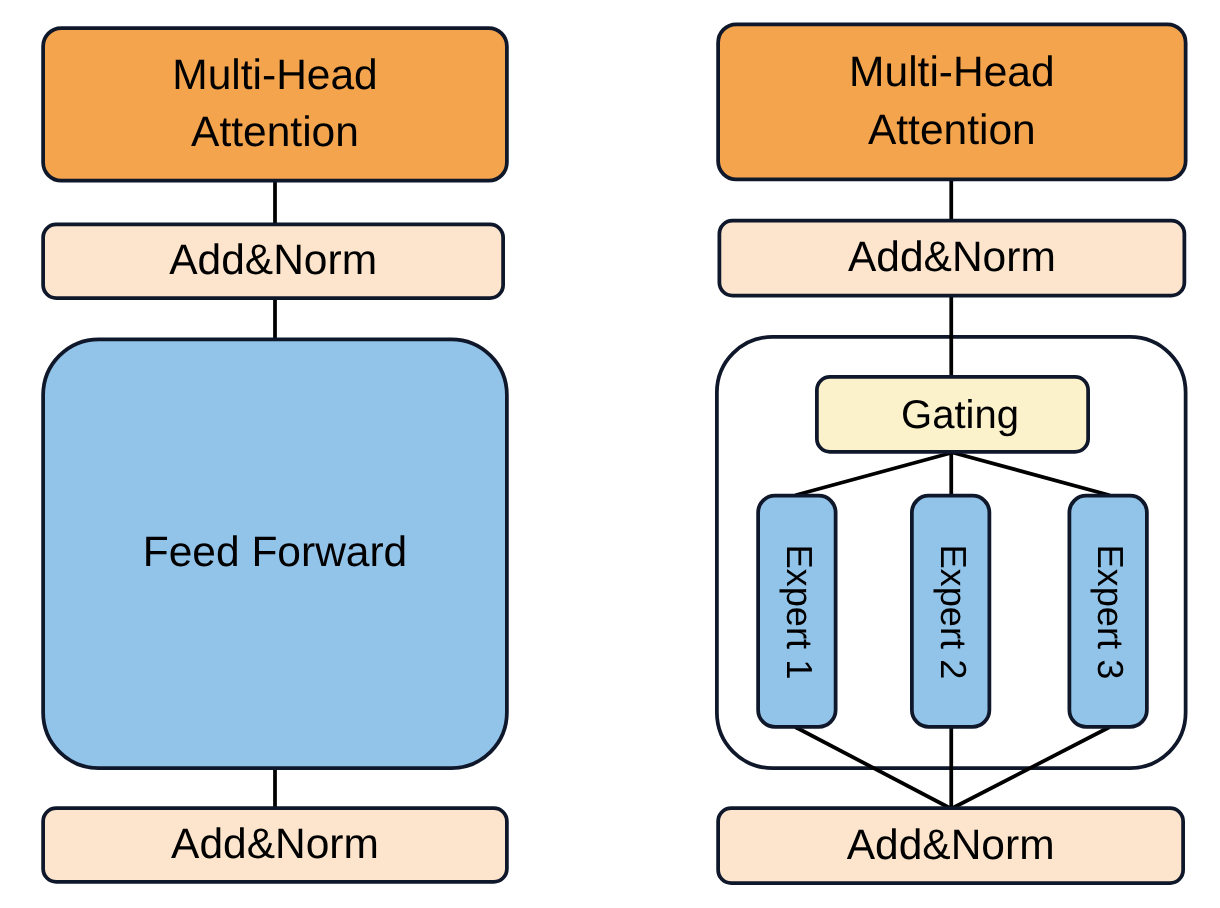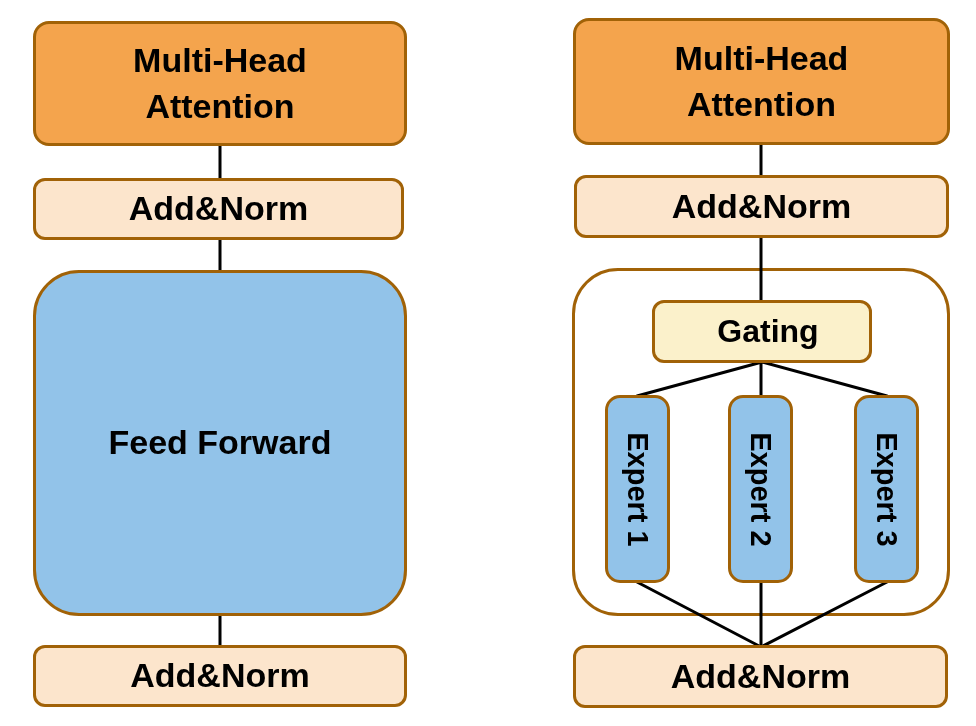--- a/index.html
+++ b/index.html
@@ -7,28 +7,27 @@
     position:relative;
     width:976px;height:726px;
     background:#ffffff;
     font-family:"Liberation Sans","DejaVu Sans",sans-serif;
     color:#000;
     overflow:hidden;
   }
   .box{
     position:absolute;
     box-sizing:border-box;
-    border:3px solid #a16207;
+    border:3px solid #0f172a;
     display:flex;
     align-items:center;
     justify-content:center;
     text-align:center;
     z-index:3;
     background:#fff;
-    font-weight:bold;
   }
   .label{white-space:pre-line;line-height:1.35;}
   
   #mha-left   {left:33px;  top:21px;  width:374px; height:125px; border-radius:16px; font-size:34px;}
   #an-left-top{left:33px;  top:178px; width:371px; height:62px;  border-radius:12px; font-size:34px;}
   #ff         {left:33px;  top:270px; width:374px; height:346px; border-radius:46px; font-size:34px;text-align:right;}
   #an-left-bot{left:33px;  top:645px; width:374px; height:62px;  border-radius:12px; font-size:34px;}
 
   #mha-right   {left:573px; top:18px;  width:377px; height:127px; border-radius:16px; font-size:34px;}
   #an-right-top{left:574px; top:175px; width:375px; height:63px;  border-radius:12px; font-size:34px;}

